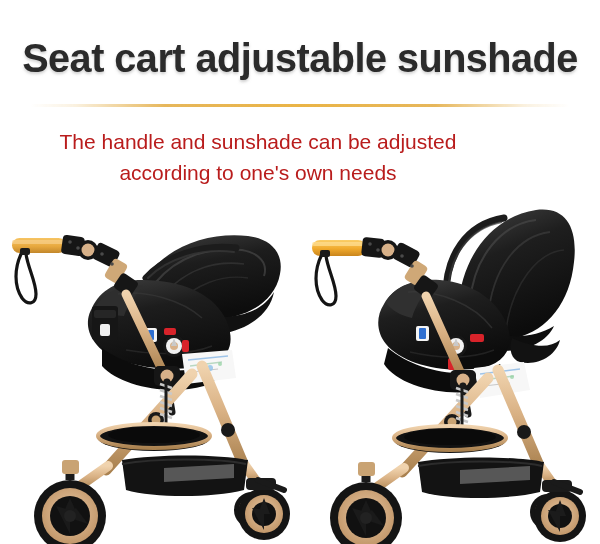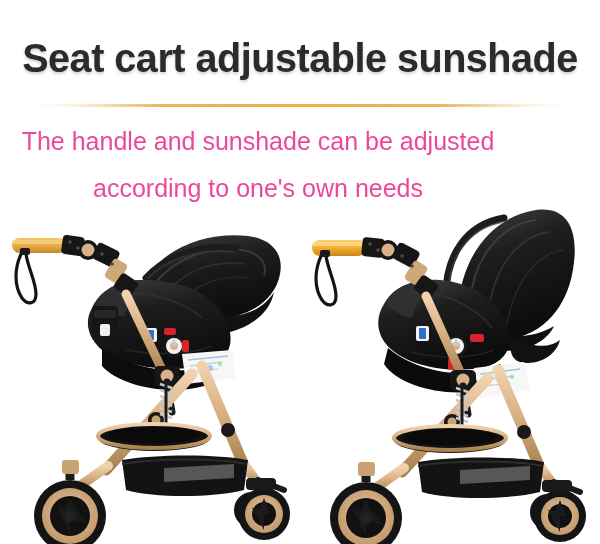--- a/index.html
+++ b/index.html
@@ -26,23 +26,23 @@
       rgba(224,168,60,.15) 8%,
       rgba(226,170,62,.85) 25%,
       rgba(234,180,70,1) 50%,
       rgba(226,170,62,.85) 75%,
       rgba(224,168,60,.15) 92%,
       rgba(224,168,60,0) 100%);
     filter:blur(.4px);
   }
   .subtitle{
     position:absolute;left:0;top:126px;width:516px;text-align:center;
-    font-size:25px;color:#ec4899;line-height:31px;font-weight:400;
+    font-size:21px;color:#b91c1c;line-height:31px;font-weight:400;
   }
-  .subtitle .l2{display:block;margin-top:16px;}
+  .subtitle .l2{display:block;}
 
   
   .products{position:absolute;left:0;top:198px;width:600px;height:346px;}
   .stroller{position:absolute;top:0;width:300px;height:346px;}
   .stroller.left{left:-4px;}
   .stroller.right{left:298px;}
   .stroller svg{display:block;width:300px;height:346px;}
   .sr-only{position:absolute;width:1px;height:1px;overflow:hidden;clip:rect(0 0 0 0);white-space:nowrap;}
 </style>
 </head>

